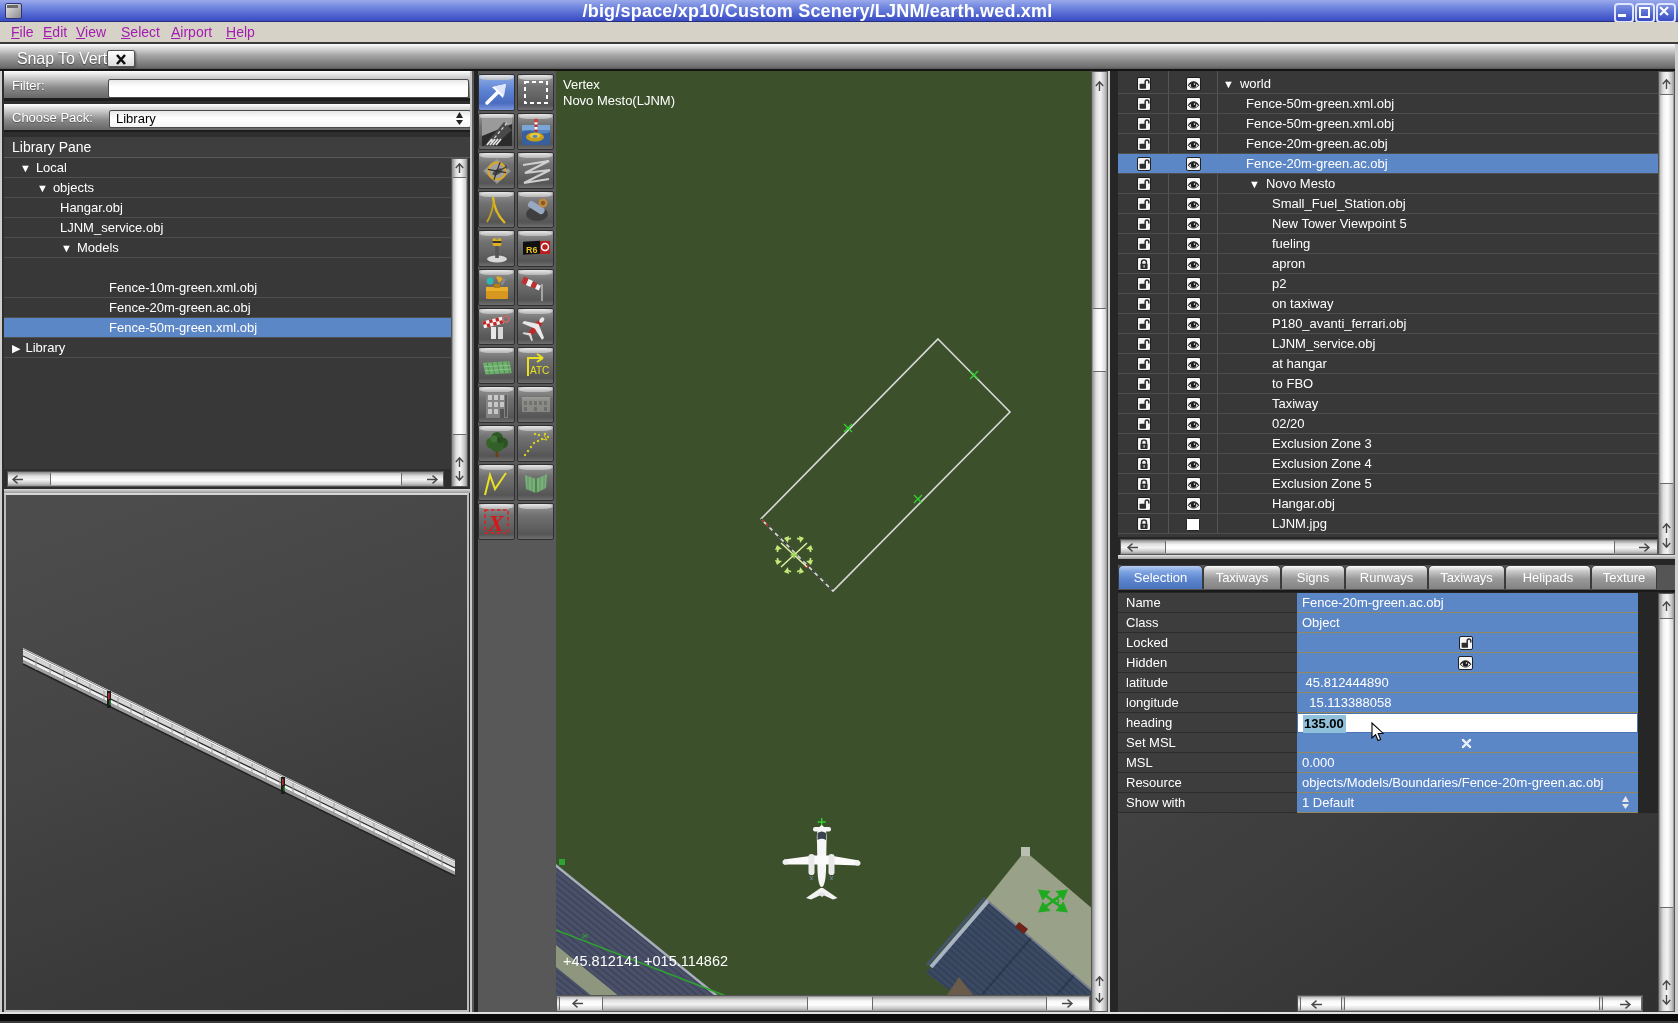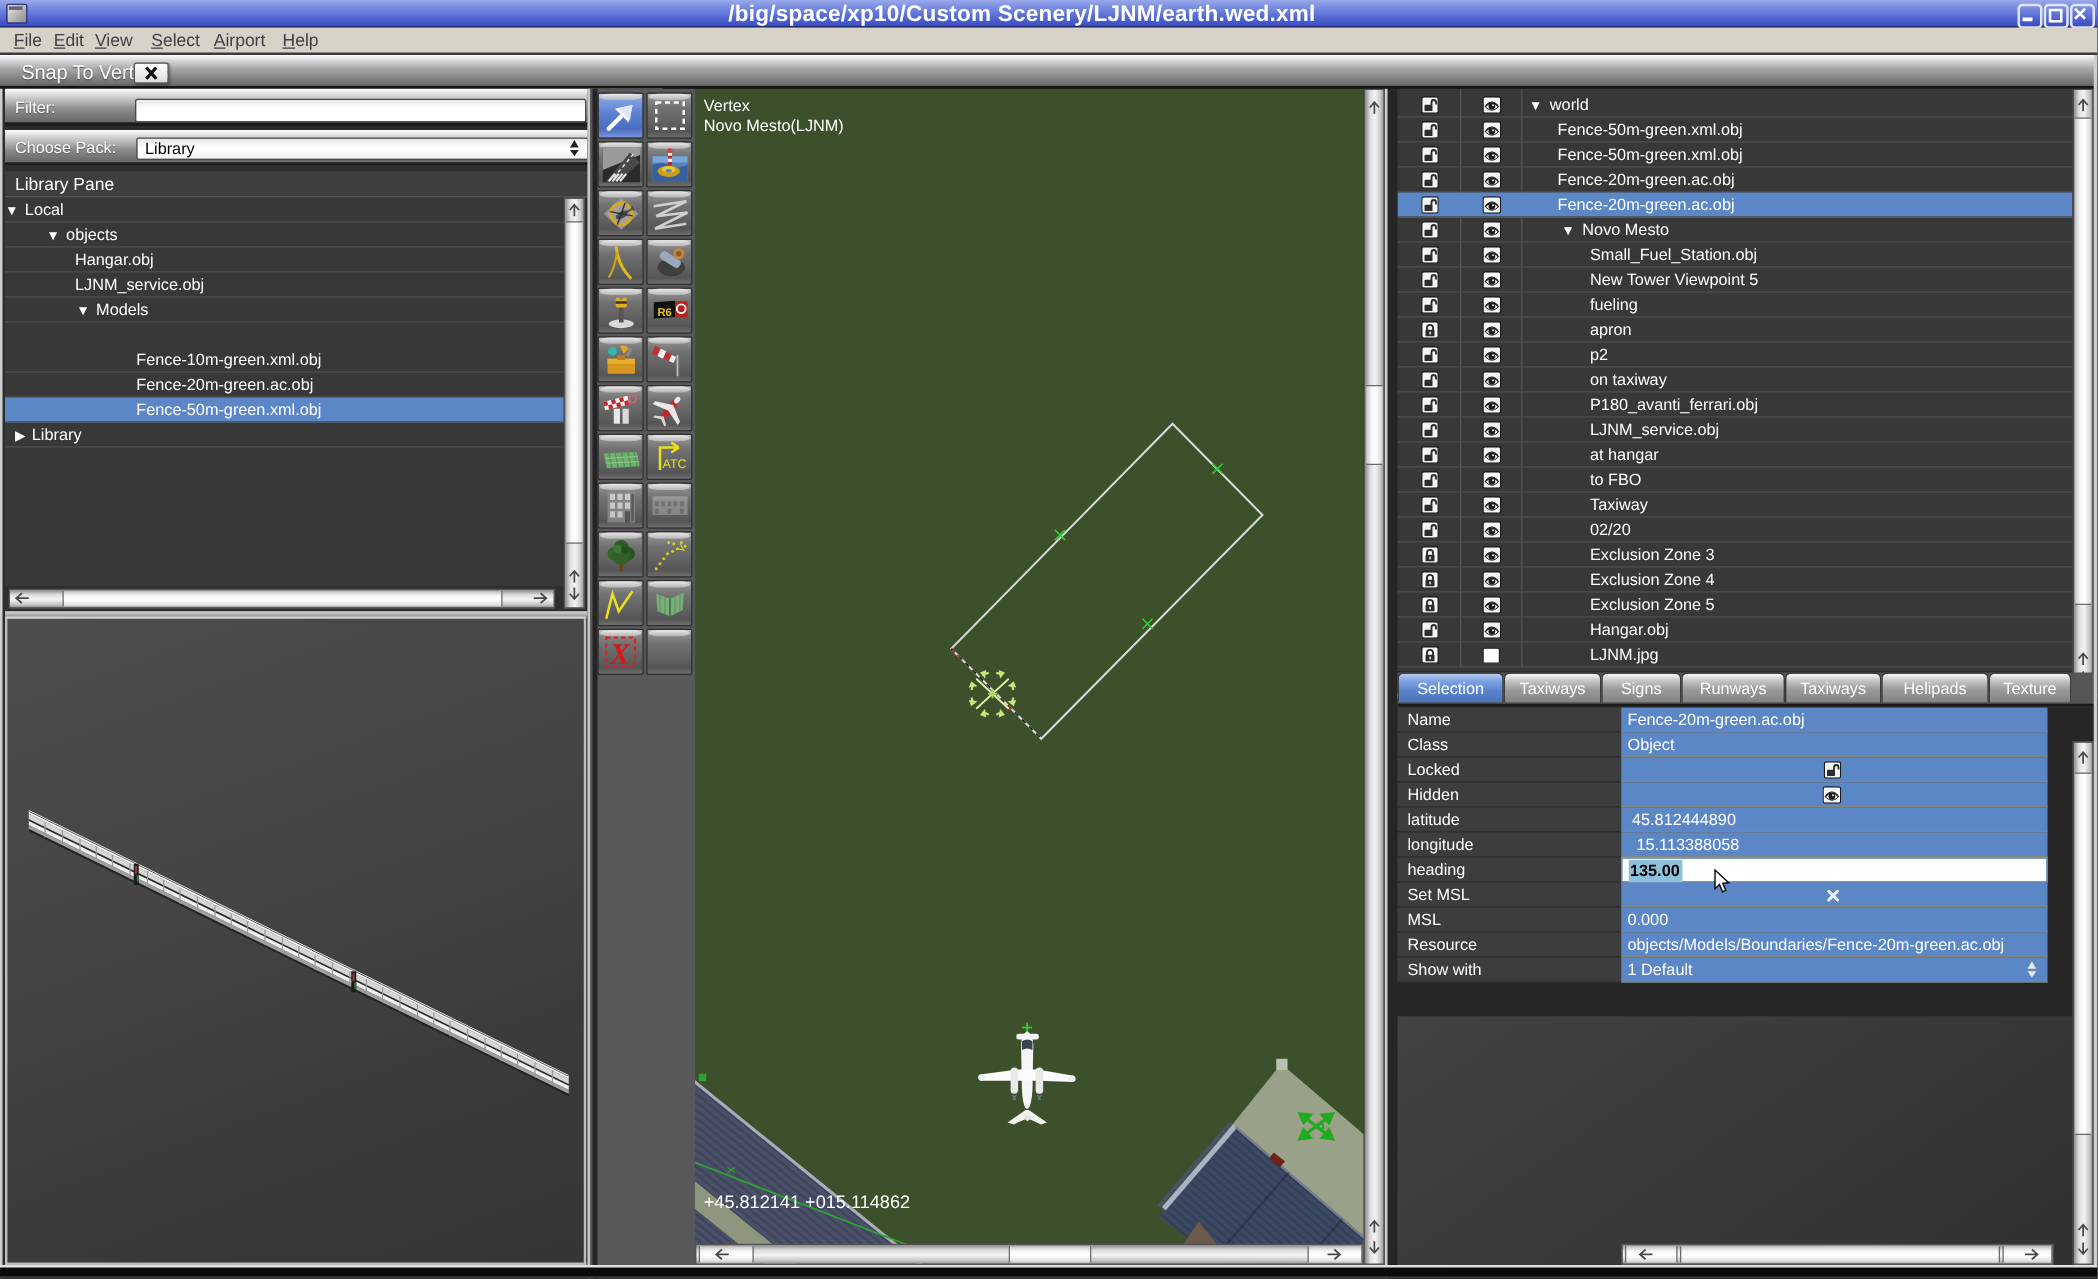--- a/index.html
+++ b/index.html
@@ -42,21 +42,21 @@
  <div class="abs" style="left:1635px;top:3px;width:16px;height:16px;border:2px solid #dfe6fb;border-radius:4px;">
         <div class="abs" style="left:2px;top:2px;width:7px;height:7px;border:2px solid #fff;"></div>
       </div>
  <div class="abs" style="left:1656px;top:3px;width:16px;height:16px;border:2px solid #dfe6fb;border-radius:4px;">
         <svg width="12" height="12" style="position:absolute;left:0;top:0">
           <path d="M2 2 L10 10 M10 2 L2 10" stroke="#fff" stroke-width="2"></path>
         </svg>
       </div>
 </div>
 
-<div class="abs" style="left:0;top:22px;width:1678px;height:22px;background:#d6d2c8;border-bottom:2px solid #3a3a3a;box-sizing:border-box;color:#404040;font-size:14px;padding-left:44px;">
+<div class="abs" style="left:0;top:22px;width:1678px;height:22px;background:#d6d2c8;border-bottom:2px solid #3a3a3a;box-sizing:border-box;color:#a21caf;font-size:14px;padding-left:44px;">
  <span class="abs" style="left:11px;top:2px;"><u>F</u>ile</span>
  <span class="abs" style="left:43px;top:2px;"><u>E</u>dit</span>
  <span class="abs" style="left:76px;top:2px;"><u>V</u>iew</span>
  <span class="abs" style="left:121px;top:2px;"><u>S</u>elect</span>
  <span class="abs" style="left:171px;top:2px;text-align:center;"><u>A</u>irport</span>
  <span class="abs" style="left:226px;top:2px;"><u>H</u>elp</span>
 </div>
 
 <div class="abs" style="left:0;top:44px;width:1678px;height:27px;background:linear-gradient(180deg,#fdfdfd 0,#d8d8d8 18%,#a6a6a6 45%,#878787 70%,#6f6f6f 92%,#585858 100%);border-bottom:2px solid #141414;box-sizing:border-box;">
  <span class="abs" style="left:17px;top:6px;font-size:16px;color:#fff;text-shadow:0 1px 1px #444;letter-spacing:-0.1px;">Snap To Vertices</span>
@@ -78,21 +78,21 @@
     <svg width="9" height="14" style="position:absolute;right:6px;top:1px">
             <path d="M4.5 0 L8 6 L1 6 Z" fill="#222"></path>
             <path d="M4.5 13 L8 8 L1 8 Z" fill="#222"></path>
           </svg>
   </div>
  </div>
 
  <div class="abs" style="left:2px;top:66px;width:470px;height:21px;background:#3e3e3e;border-bottom:1px solid #5a5a5a;box-sizing:border-box;color:#fff;font-size:14px;line-height:20px;padding-left:8px;">Library Pane</div>
 
  <div class="abs" style="left:2px;top:87px;width:447px;height:311px;background:#383838;overflow:hidden;">
-  <div class="trow" style="top:0;"><span style="margin-left:0"><span class="tri">▼</span>Local</span></div>
+  <div class="trow" style="top:0;"><span style="margin-left:16px"><span class="tri">▼</span>Local</span></div>
   <div class="trow" style="top:20px;"><span style="margin-left:33px"><span class="tri">▼</span>objects</span></div>
   <div class="trow" style="top:40px;"><span style="margin-left:56px">Hangar.obj</span></div>
   <div class="trow" style="top:60px;"><span style="margin-left:56px">LJNM_service.obj</span></div>
   <div class="trow" style="top:80px;"><span style="margin-left:57px"><span class="tri">▼</span>Models</span></div>
   <div class="trow" style="top:120px;"><span style="margin-left:105px">Fence-10m-green.xml.obj</span></div>
   <div class="trow" style="top:140px;"><span style="margin-left:105px">Fence-20m-green.ac.obj</span></div>
   <div class="trow" style="top:160px;background:#5c87c7;"><span style="margin-left:105px">Fence-50m-green.xml.obj</span></div>
   <div class="trow" style="top:180px;"><span style="margin-left:8px"><span class="tri">▶</span>Library</span></div>
  </div>
 
@@ -955,21 +955,21 @@
   <div class="sar" style="left:5px;top:0;line-height:15px;"><svg width="13" height="11" viewBox="0 0 13 11">
           <path d="M12 5.5 H2.5 M6.5 1.6 L2 5.5 L6.5 9.4" stroke="#484848" fill="none" stroke-width="1.4"></path>
         </svg></div>
   <div class="abs thh" style="left:44px;top:1px;width:450px;height:12px;"></div>
   <div class="sar" style="right:6px;top:0;line-height:15px;"><svg width="13" height="11" viewBox="0 0 13 11">
           <path d="M1 5.5 H10.5 M6.5 1.6 L11 5.5 L6.5 9.4" stroke="#484848" fill="none" stroke-width="1.4"></path>
         </svg></div>
 </div>
 
 <div class="abs" style="left:1118px;top:555px;width:560px;height:4px;background:linear-gradient(180deg,#e8e8e8,#9a9a9a);"></div>
-<div class="abs" style="left:1118px;top:538px;width:464px;height:447px;border-radius:30px;">
+<div class="abs" style="left:1118px;top:565px;width:464px;height:447px;border-radius:30px;">
  <div class="abs" style="left:0;top:0;width:560px;height:27px;border-bottom:2px solid #1a1a1a;box-sizing:border-box;background:#555;"></div>
 <div class="tab tabsel" style="left:0px;top:0;width:85px;">Selection</div>
 <div class="tab" style="left:85px;top:0;width:78px;">Taxiways</div>
 <div class="tab" style="left:163px;top:0;width:64px;">Signs</div>
 <div class="tab" style="left:227px;top:0;width:83px;">Runways</div>
 <div class="tab" style="left:310px;top:0;width:77px;">Taxiways</div>
 <div class="tab" style="left:387px;top:0;width:86px;">Helipads</div>
 <div class="tab" style="left:473px;top:0;width:66px;">Texture</div>
 <div class="prow" style="top:28px;">
         <div class="plab">Name</div>

